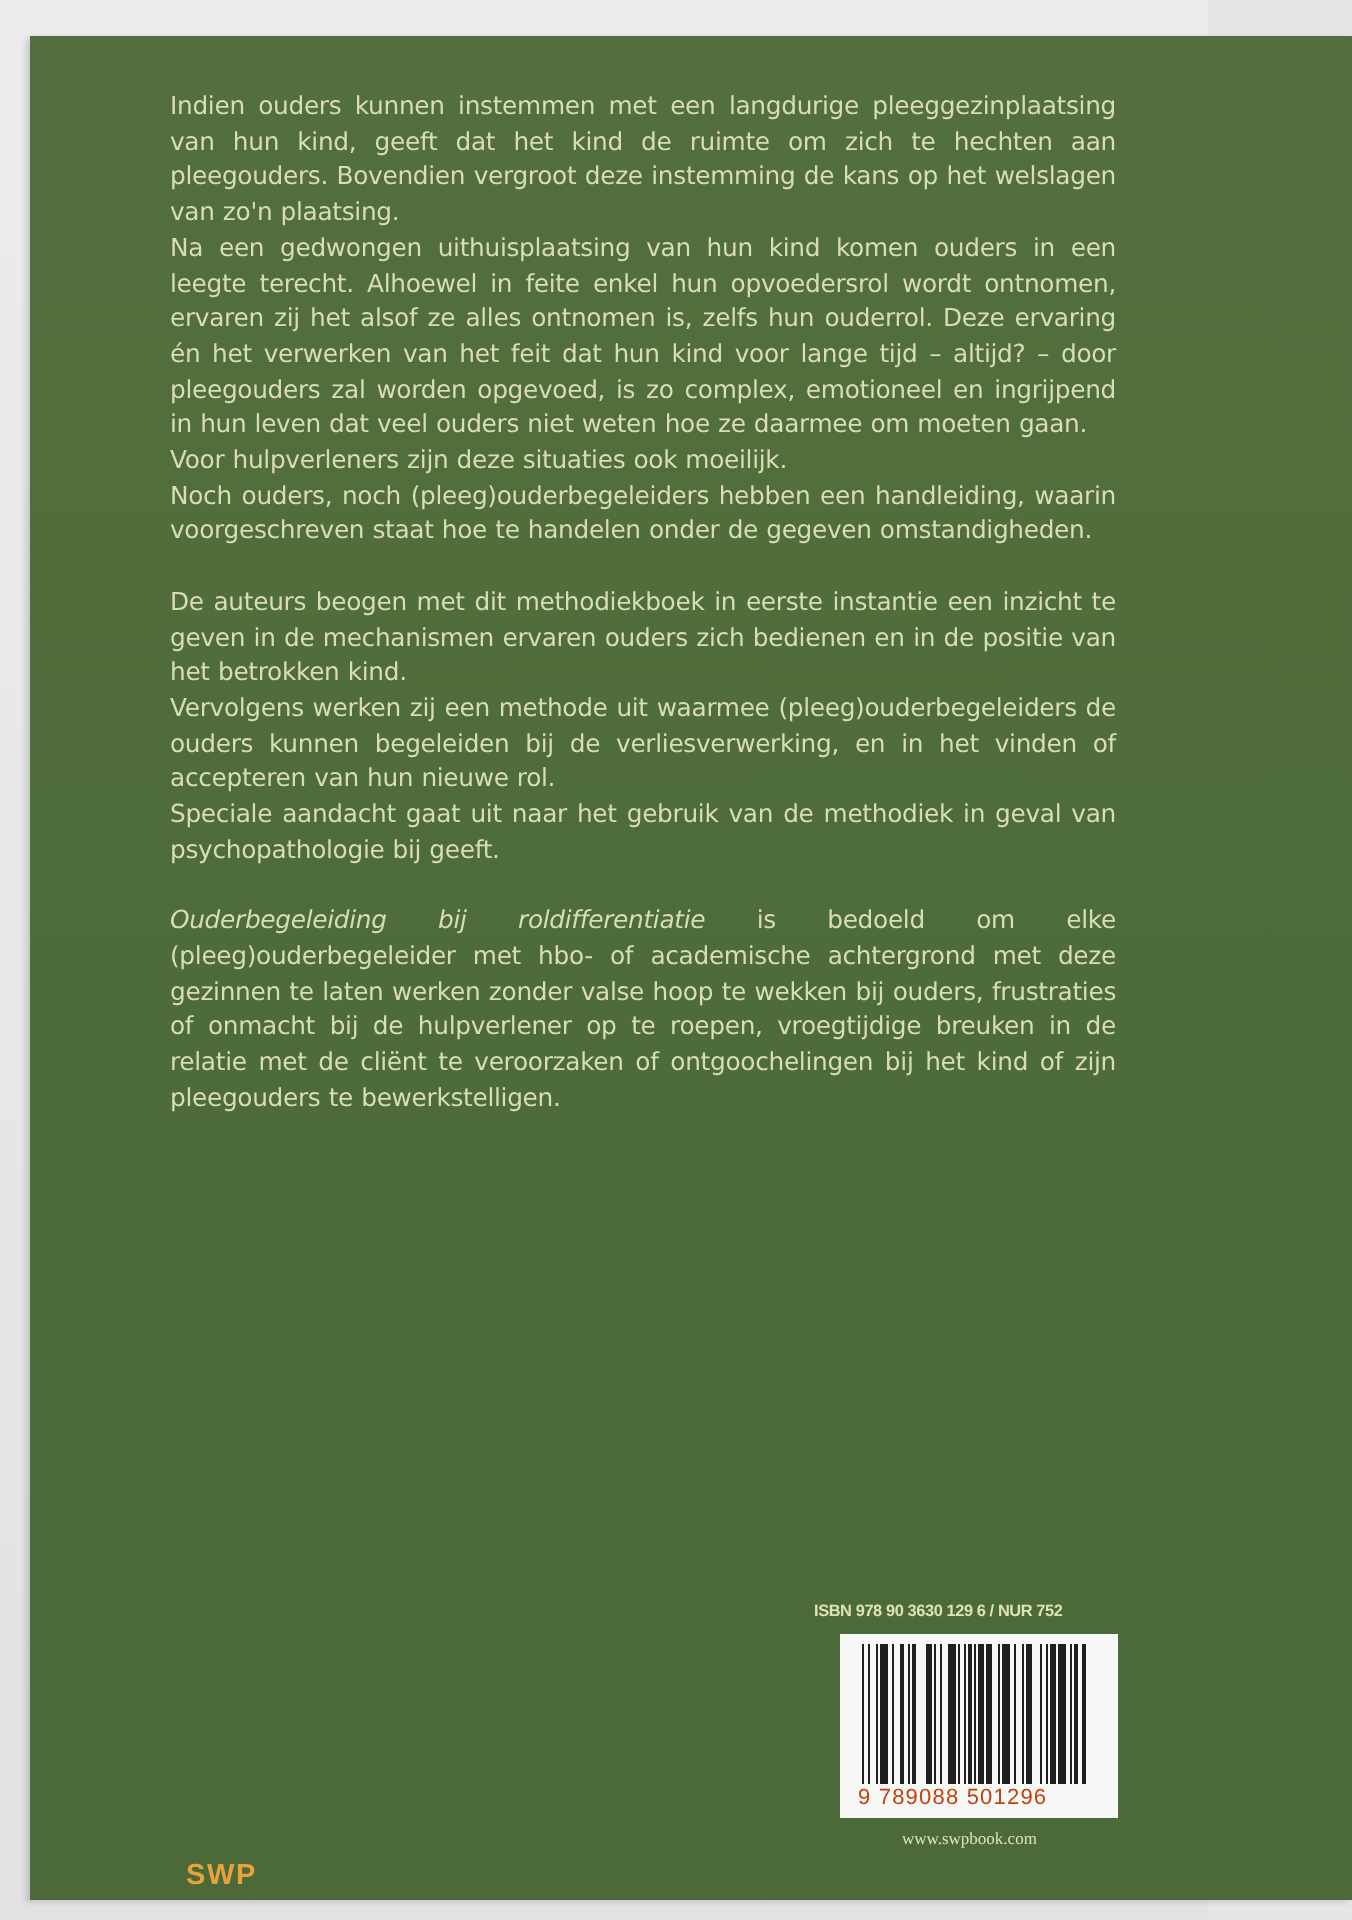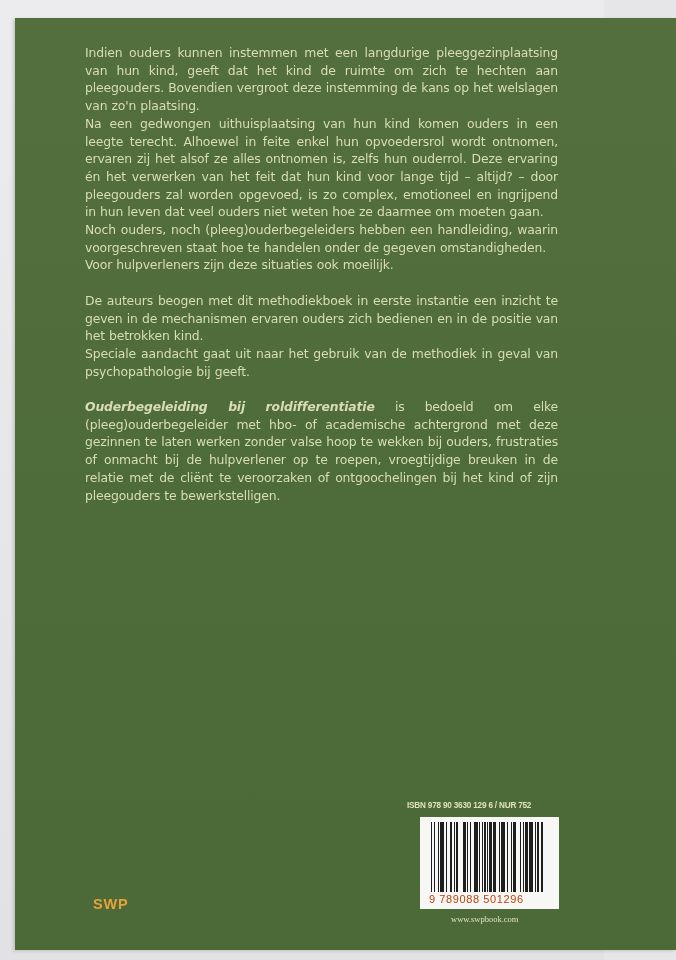--- a/index.html
+++ b/index.html
@@ -21,21 +21,21 @@
       position: absolute; left: 85px; top: 44px; width: 473px;
       font-family: "DejaVu Sans", sans-serif;
       font-size: 12.4px; line-height: 17.7px;
       color: #d9dcb7;
       text-align: justify;
       letter-spacing: -0.15px;
       word-spacing: 0.3px;
     }
     .blurb p { margin: 0; }
     .blurb .gap { height: 17.7px; }
-    .blurb em { font-style: italic; font-weight: bold; }
+    .blurb em { font-style: italic; }
     .isbn-line {
       position: absolute; left: 407px; top: 801px; width: 160px;
       font-family: "Liberation Sans", sans-serif; font-weight: bold;
       font-size: 8.2px; color: #dfe2b5; letter-spacing: -0.2px;
       white-space: nowrap;
     }
     .barcode-box {
       position: absolute; left: 405px; top: 798px; width: 140px; height: 94px;
       background: #f7f7f5;
     }
@@ -50,39 +50,40 @@
       font-family: "Liberation Sans", sans-serif; font-size: 11px;
       color: #c2410c; letter-spacing: 0.6px; white-space: nowrap;
       background: transparent;
     }
     .url {
       position: absolute; left: 451px; top: 914px;
       font-family: "Liberation Serif", serif; font-size: 8.5px;
       color: #dfe2c4; white-space: nowrap;
     }
     .publisher-logo {
-      position: absolute; left: 93px; top: 896px;
+      position: absolute; left: 93px; top: 930px;
       font-family: "Liberation Sans", sans-serif; font-weight: bold;
       font-size: 14.5px; color: #e8a23c; letter-spacing: 0.8px;
     }
   </style>
 </head>
 <body>
 
 <div class="page">
   <div class="cover">
   </div>
 
   <div class="blurb">
     <p>Indien ouders kunnen instemmen met een langdurige pleeggezinplaatsing van hun kind, geeft dat het kind de ruimte om zich te hechten aan pleegouders. Bovendien vergroot deze instemming de kans op het welslagen van zo'n plaatsing.</p>
     <p>Na een gedwongen uithuisplaatsing van hun kind komen ouders in een leegte terecht. Alhoewel in feite enkel hun opvoedersrol wordt ontnomen, ervaren zij het alsof ze alles ontnomen is, zelfs hun ouderrol. Deze ervaring én het verwerken van het feit dat hun kind voor lange tijd – altijd? – door pleegouders zal worden opgevoed, is zo complex, emotioneel en ingrijpend in hun leven dat veel ouders niet weten hoe ze daarmee om moeten gaan.</p>
+    <p>Voor hulpverleners zijn deze situaties ook moeilijk.</p>
     <p>Noch ouders, noch (pleeg)ouderbegeleiders hebben een handleiding, waarin voorgeschreven staat hoe te handelen onder de gegeven omstandigheden.</p>
-    <p>Voor hulpverleners zijn deze situaties ook moeilijk.</p>
     <div class="gap"></div>
     <p>De auteurs beogen met dit methodiekboek in eerste instantie een inzicht te geven in de mechanismen ervaren ouders zich bedienen en in de positie van het betrokken kind.</p>
+    <p>Vervolgens werken zij een methode uit waarmee (pleeg)ouderbegeleiders de ouders kunnen begeleiden bij de verliesverwerking, en in het vinden of accepteren van hun nieuwe rol.</p>
     <p>Speciale aandacht gaat uit naar het gebruik van de methodiek in geval van psychopathologie bij geeft.</p>
     <div class="gap"></div>
     <p><em>Ouderbegeleiding bij roldifferentiatie</em> <span>is bedoeld om elke (pleeg)ouderbegeleider met hbo- of academische achtergrond met deze gezinnen te laten werken zonder valse hoop te wekken bij ouders, frustraties of onmacht bij de hulpverlener op te roepen, vroegtijdige breuken in de relatie met de cliënt te veroorzaken of ontgoochelingen bij het kind of zijn pleegouders te bewerkstelligen.</span></p>
   </div>
 
   <div class="isbn-line">ISBN 978 90 3630 129 6  / NUR 752</div>
 
   <div class="barcode-box">
     <div class="bars" id="bars">
         <span style="width: 1.33333px; background: rgb(30, 30, 30);"></span>

